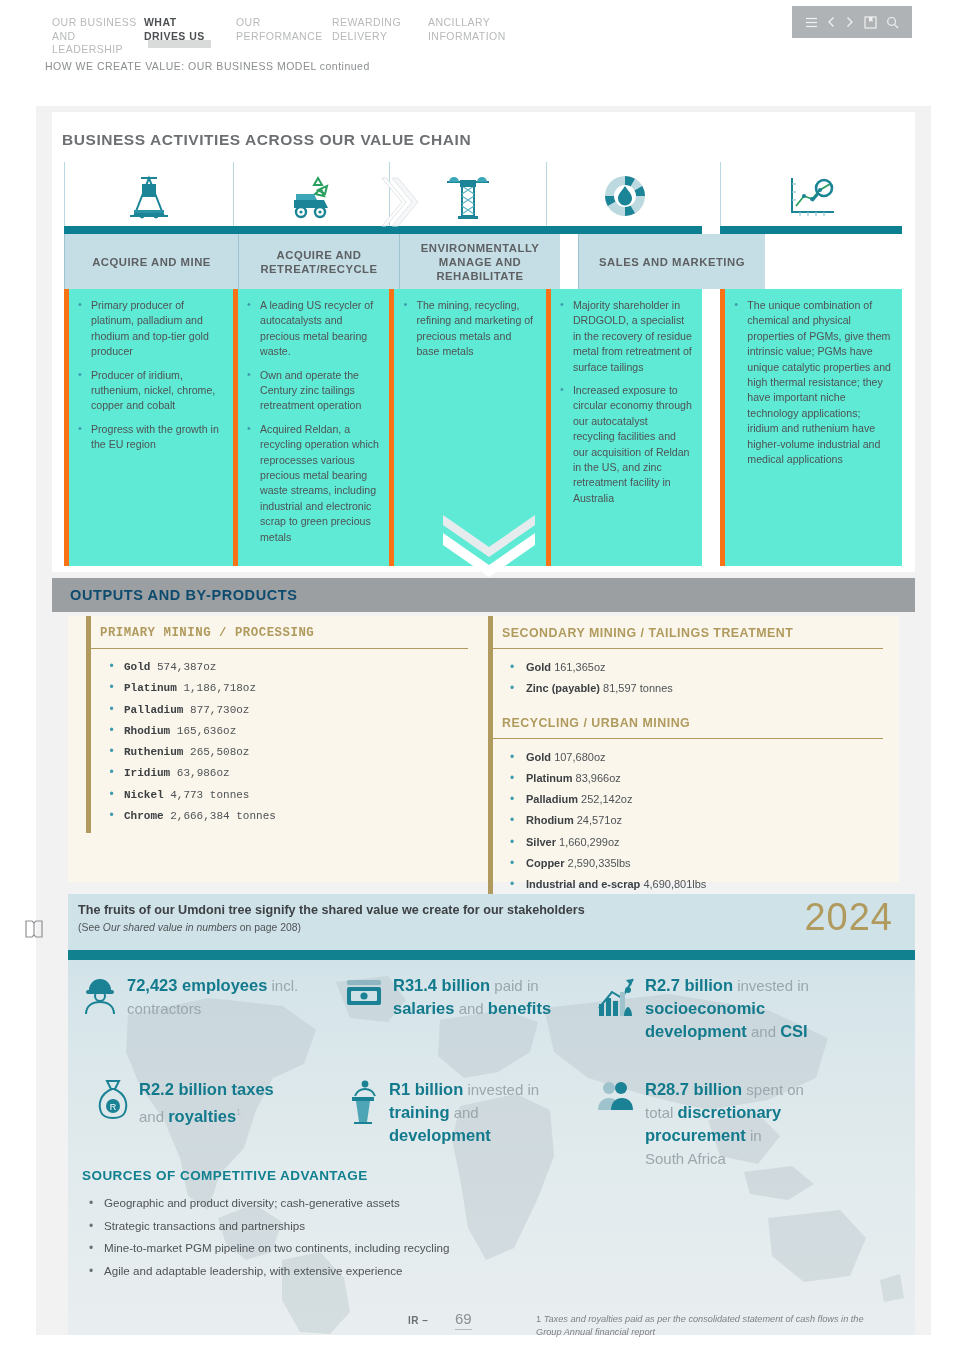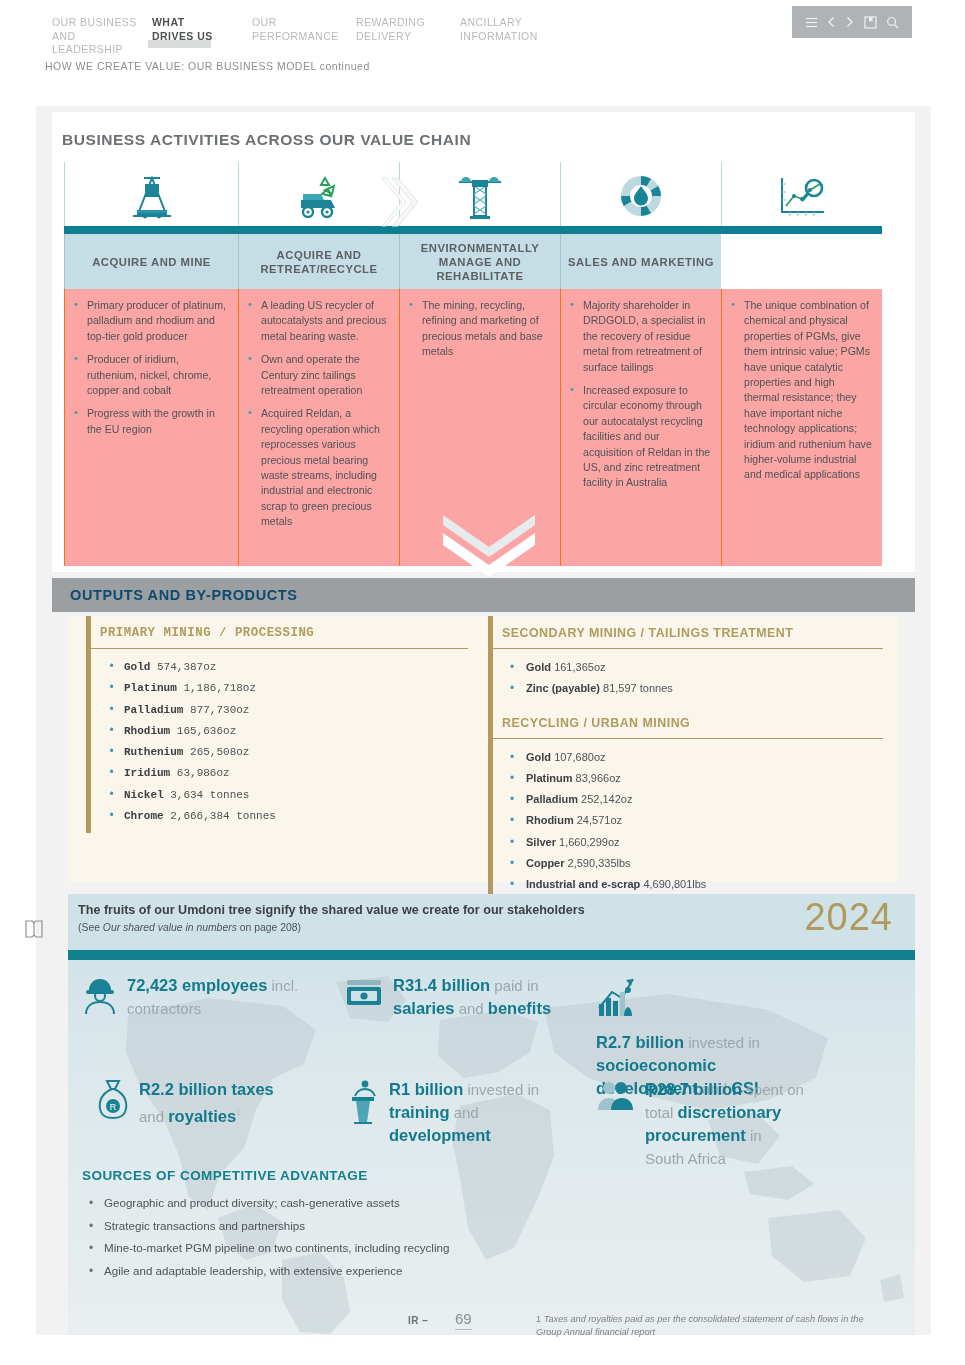--- a/index.html
+++ b/index.html
@@ -9,21 +9,21 @@
     background:#ffffff;
     color:#55595c;
     position:relative;
     overflow:hidden;
   }
 
   
   #page { position:absolute; inset:0; background:#ffffff; }
 
   
-  .topnav { position:absolute; left:52px; top:16px; display:flex; gap:12px; }
+  .topnav { position:absolute; left:52px; top:16px; display:flex; gap:4px; }
   .nav-item { width:88px; font-size:10.5px; letter-spacing:.45px; color:#b7b9ba;
               line-height:13.5px; text-transform:uppercase; }
   .nav-item.wide { width:92px; }
   .nav-item.active { color:#4d5052; font-weight:bold; }
   .nav-underline { position:absolute; left:148px; top:40px; width:63px; height:8px; background:#d9dada; }
 
   .breadcrumb { position:absolute; left:45px; top:60px; font-size:10.5px; letter-spacing:.5px;
                 color:#8b8e90; }
 
   
@@ -41,35 +41,35 @@
                  letter-spacing:.55px; color:#6d7073; }
 
   .chain-table { position:absolute; left:12px; top:50px; width:838px; }
   .chain-row { display:flex; }
 
   .col { width:161px; position:relative; }
   .col.c0 { width:174px; }
   .col.c1 { width:161px; }
   .col.c2 { width:161px; }
   .col.c3 { width:161px; }
-  .col.c4 { width:161px; }
+  .col.c4 { width:187px;margin-left:18px; }
 
   .icon-cell { height:64px; display:flex; align-items:flex-end; justify-content:center;
                padding-bottom:2px; border-left:1px solid #b9d7e0; background:#fff; }
   .col.c0 .icon-cell { border-left:1px solid #b9d7e0; }
 
   .bar { height:8px; background:#0d7f92; }
   .bar.b0 { background:#0d7f92; }
 
   .head-cell { background:#c5dee5; height:55px; display:flex; align-items:center; justify-content:center;
                text-align:center; border-left:1px solid #9fc4d0; }
   .head-cell span { font-size:11.3px; font-weight:bold; letter-spacing:.5px; color:#5d6164;
                     line-height:14px; text-transform:uppercase; }
 
-  .body-cell { background:#fca5a5; height:277px; border-left:1px solid #f97316; padding:9px 10px 0 6px; }
+  .body-cell { background:#5eead4; height:277px; border-left:5px solid #f97316; padding:9px 10px 0 6px; }
   .body-cell ul { list-style:none; }
   .body-cell li { font-size:10.6px; line-height:15.4px; color:#4f5356; position:relative;
                   padding-left:16px; margin-bottom:8px; }
   .body-cell li:before { content:"\2022"; position:absolute; left:3px; top:-1px; color:#3f9cae; font-size:11px; }
 
   
   .chev-right { position:absolute; left:376px; top:174px; width:44px; height:56px; }
   .chev-down { position:absolute; left:437px; top:513px; width:104px; height:72px; }
 
   
@@ -392,21 +392,21 @@
         <div class="out-sec">
           <div class="sec-accent"></div>
           <div class="out-sec-title">PRIMARY MINING / PROCESSING</div>
           <ul class="out-list">
             <li><b>Gold</b> <span>574,387oz</span></li>
             <li><b>Platinum</b> <span>1,186,718oz</span></li>
             <li><b>Palladium</b> <span>877,730oz</span></li>
             <li><b>Rhodium</b> <span>165,636oz</span></li>
             <li><b>Ruthenium</b> <span>265,508oz</span></li>
             <li><b>Iridium</b> <span>63,986oz</span></li>
-            <li><b>Nickel</b> <span>3,634 tonnes</span></li>
+            <li><b>Nickel</b> <span>4,773 tonnes</span></li>
             <li><b>Chrome</b> <span>2,666,384 tonnes</span></li>
           </ul>
         </div>
       </div>
     <div class="out-right" id="out-right">
         <div class="out-sec">
           <div class="sec-accent"></div>
           <div class="out-sec-title">SECONDARY MINING / TAILINGS TREATMENT</div>
           <ul class="out-list">
             <li><b>Gold</b> <span>161,365oz</span></li>
@@ -490,21 +490,21 @@
             <svg width="40" height="38" viewBox="0 0 40 38">
               <rect x="3" y="6" width="34" height="5" rx="1.5" fill="#8fb6c0"></rect>
               <rect x="3" y="13" width="34" height="18" rx="2" fill="#1a8294"></rect>
               <rect x="7" y="17" width="26" height="10" rx="1" fill="#cfe2e8"></rect>
               <circle cx="20" cy="22" r="3.6" fill="#1a8294"></circle>
             </svg>
           </span>
           <span class="txt"><b>R31.4 billion</b><span class="lt"> paid in</span><br><b>salaries</b><span class="lt"> and </span><b>benefits</b></span>
         </div>
 
-        <div class="stat" style="left:528px; top:4px;flex-direction:column;">
+        <div class="stat" style="left:528px; top:4px;">
           <span>
             <svg width="40" height="44" viewBox="0 0 40 44">
               <path d="M3 34 L16 18 L26 24 L37 5" fill="none" stroke="#1a8294" stroke-width="2"></path>
               <polygon points="37,5 30,6 35,12" fill="#1a8294"></polygon>
               <rect x="3" y="30" width="5" height="12" fill="#1a8294"></rect>
               <rect x="10" y="24" width="5" height="18" fill="#1a8294"></rect>
               <rect x="17" y="27" width="5" height="15" fill="#1a8294"></rect>
               <rect x="24" y="18" width="5" height="24" fill="#9fc3cc"></rect>
               <circle cx="32" cy="16" r="3" fill="#1a8294"></circle>
               <path d="M28 42c0-6 3-9 4-9s4 3 4 9z" fill="#1a8294"></path>

